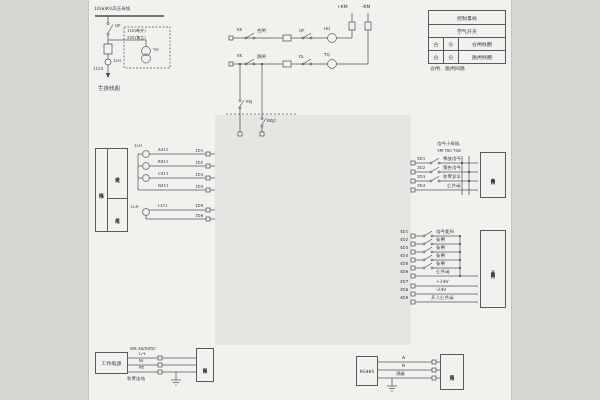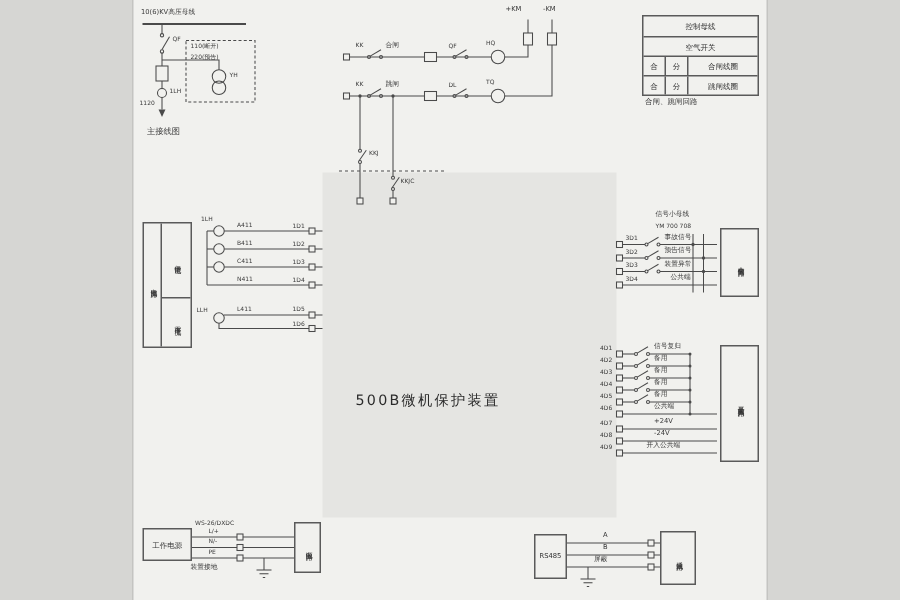--- a/index.html
+++ b/index.html
@@ -297,21 +297,20 @@
   <span class="lb f4" style="left:158px;top:172px">C411</span>
   <span class="lb f4" style="left:158px;top:184px">N411</span>
   <span class="lb f4" style="left:158px;top:204px">L411</span>
   <span class="lb f4" style="left:195px;top:149px">1D1</span>
   <span class="lb f4" style="left:195px;top:161px">1D2</span>
   <span class="lb f4" style="left:195px;top:173px">1D3</span>
   <span class="lb f4" style="left:195px;top:185px">1D4</span>
   <span class="lb f4" style="left:195px;top:204px">1D5</span>
   <span class="lb f4" style="left:195px;top:214px">1D6</span>
 
-  <span class="title">500B微机保护装置</span>
 
   <span class="lb f45" style="left:437px;top:142px">信号小母线</span>
   <span class="lb f4" style="left:437px;top:149px">YM 700 708</span>
   <span class="lb f4" style="left:417px;top:157px">3D1</span>
   <span class="lb f45" style="left:443px;top:157px">事故信号</span>
   <span class="lb f4" style="left:417px;top:166px">3D2</span>
   <span class="lb f45" style="left:443px;top:166px">预告信号</span>
   <span class="lb f4" style="left:417px;top:175px">3D3</span>
   <span class="lb f45" style="left:443px;top:175px">装置异常</span>
   <span class="lb f4" style="left:417px;top:184px">3D4</span>

